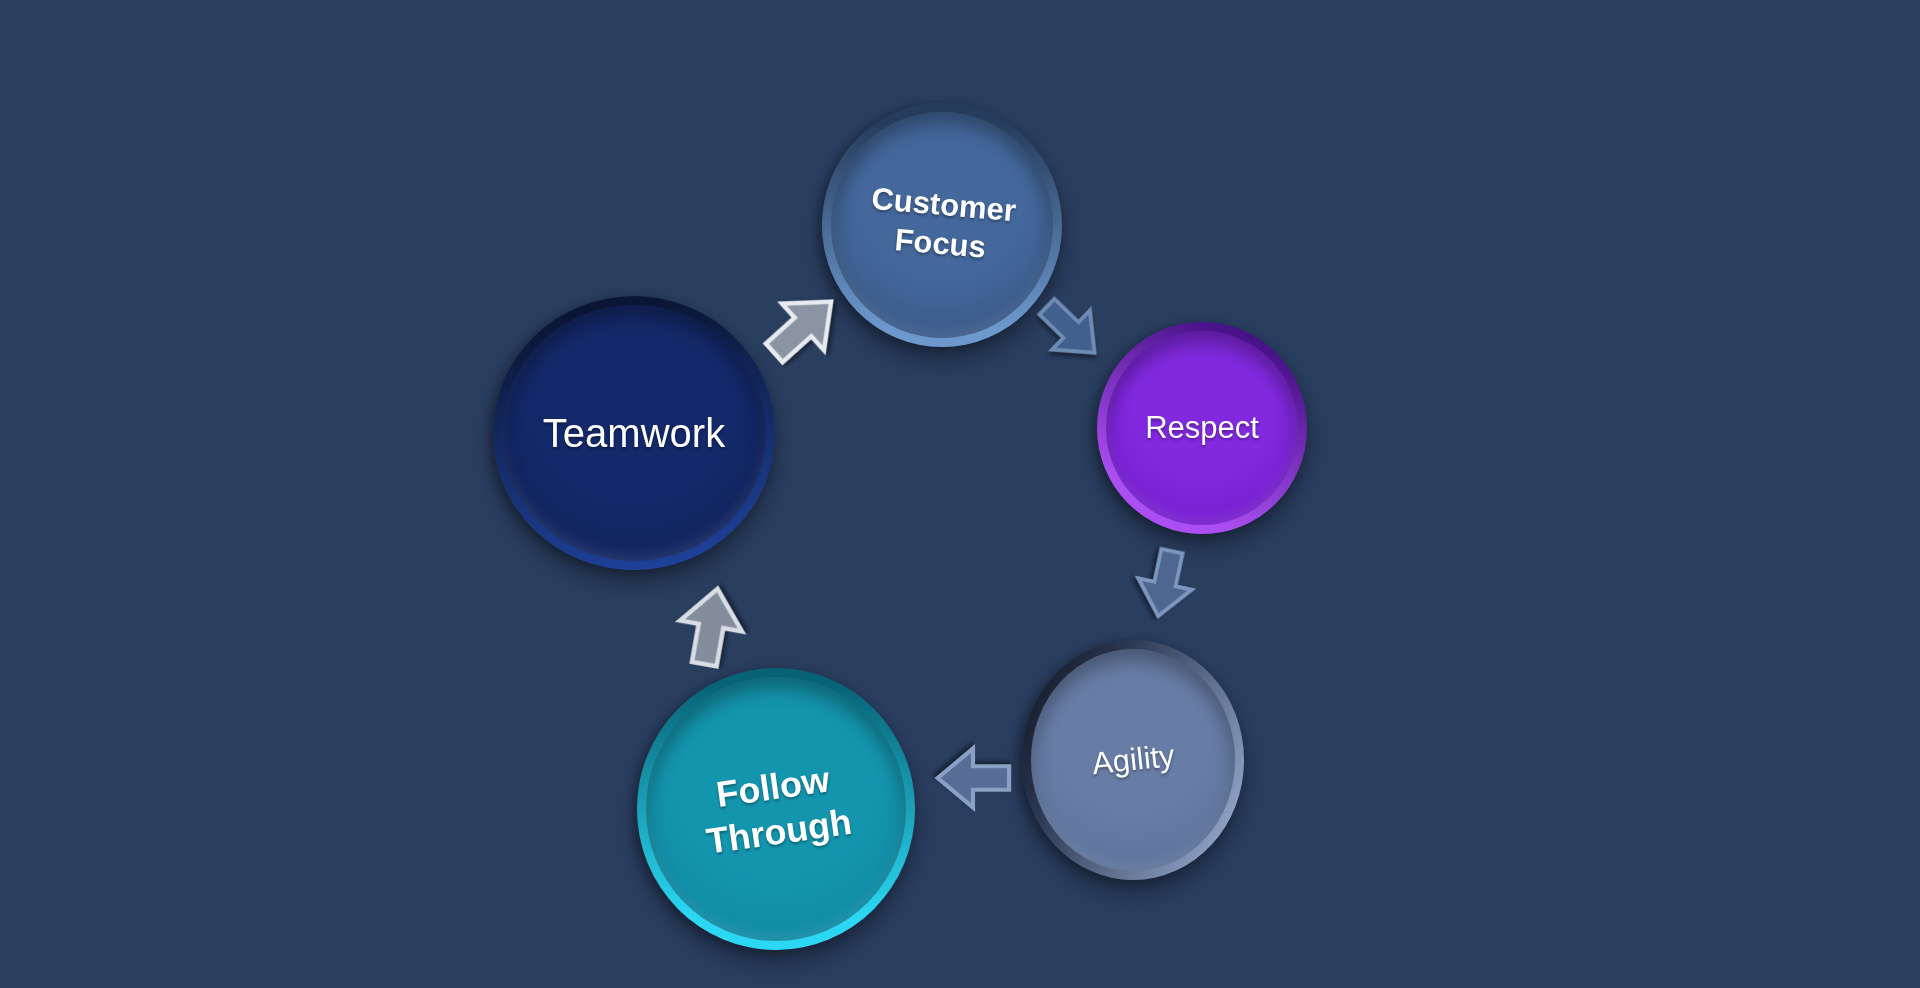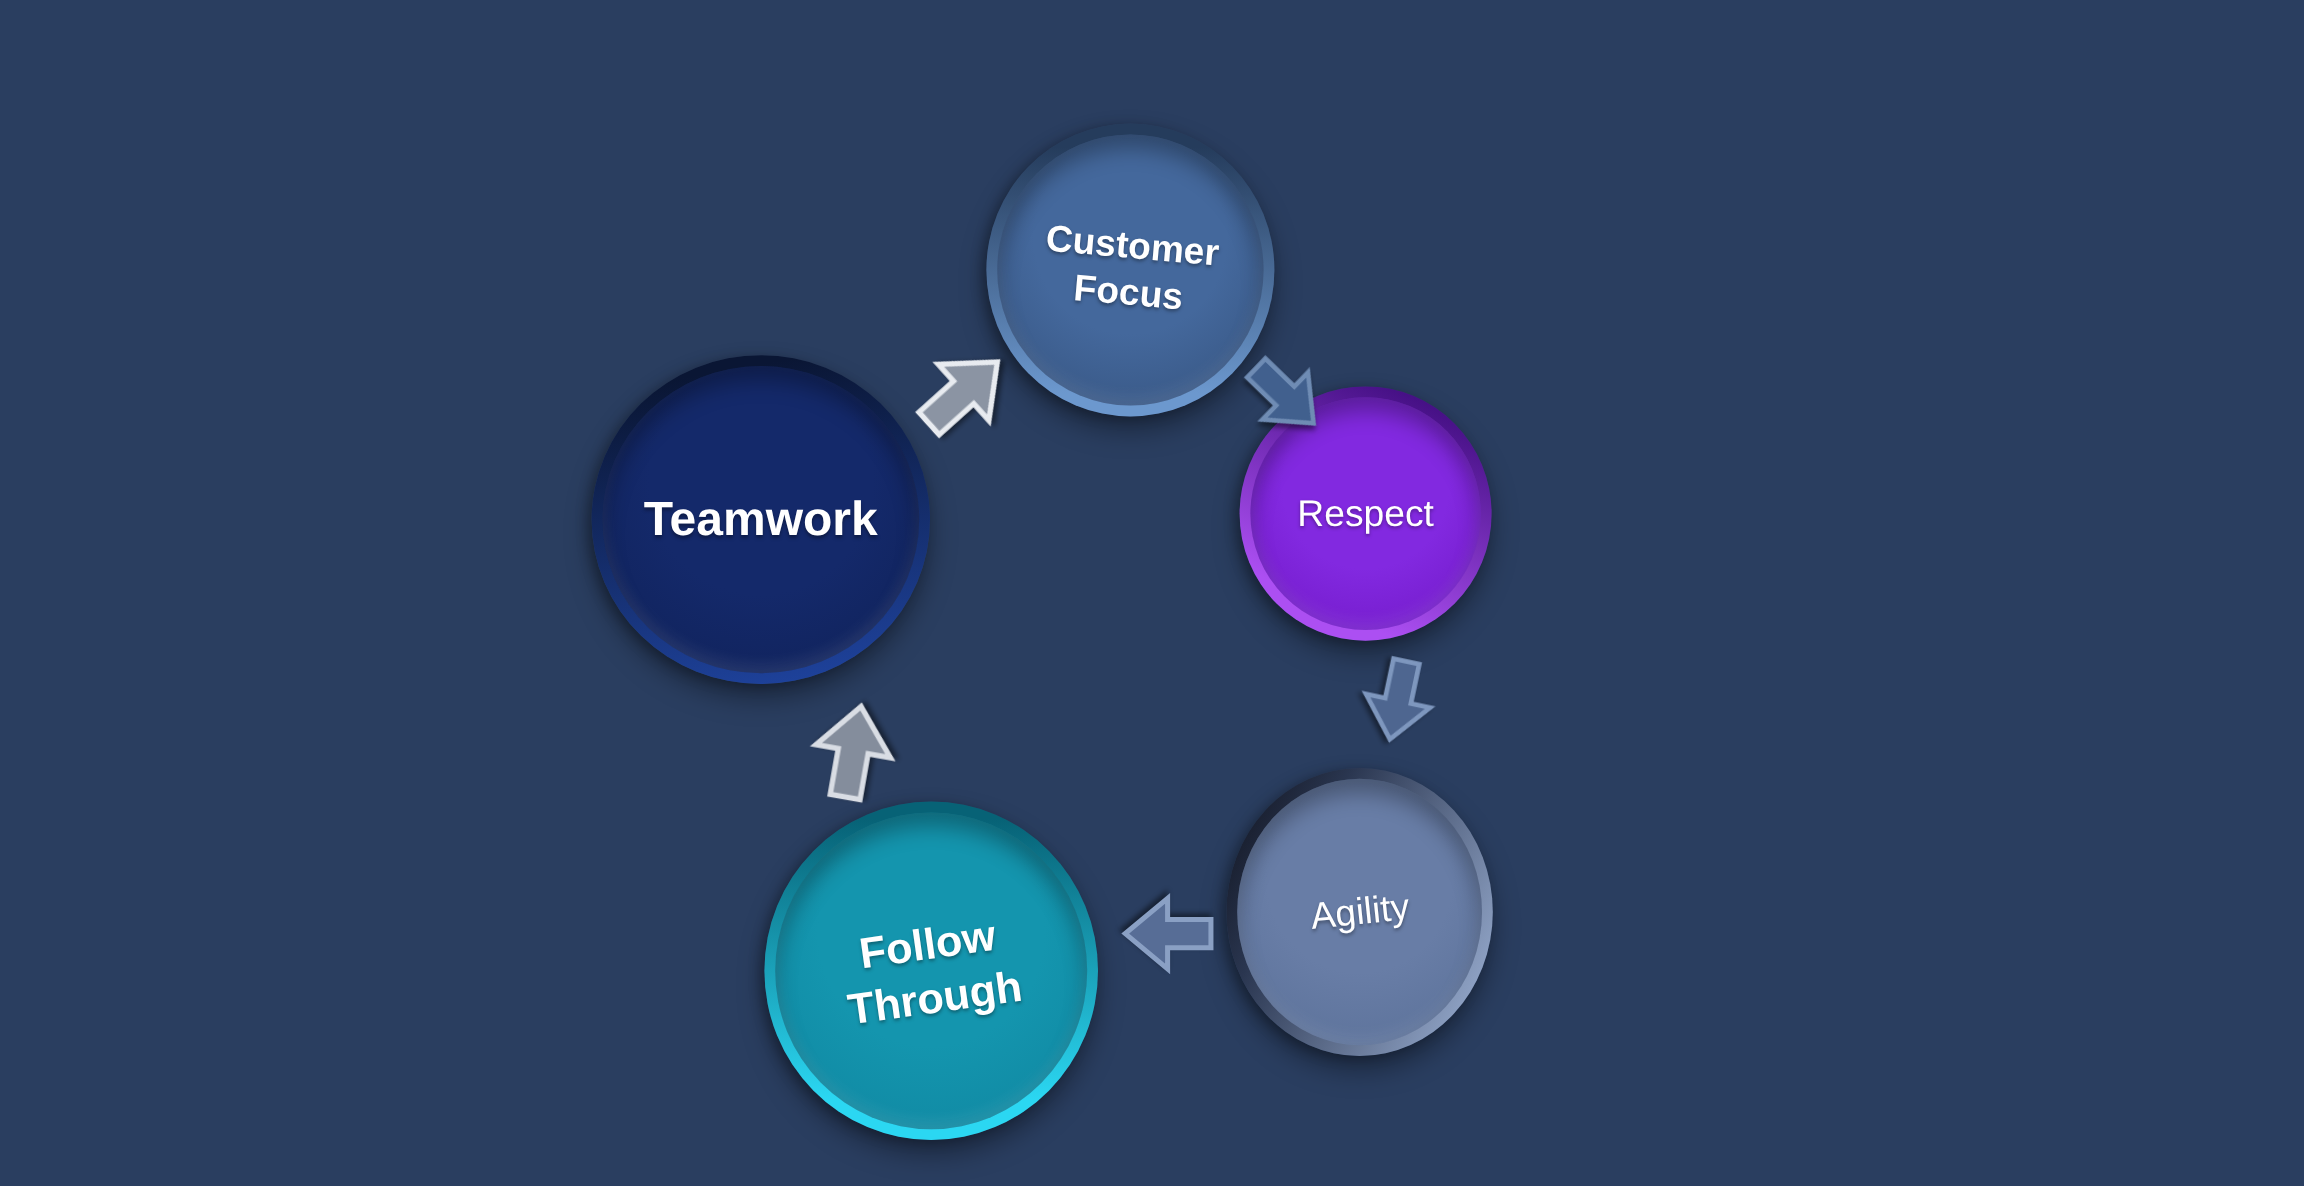--- a/index.html
+++ b/index.html
@@ -41,41 +41,41 @@
 
   
   .pos-customer-focus {
     left: 822px; top: 103px; width: 240px; height: 244px;
     background: linear-gradient(to bottom, var(--dark) 8%, var(--rim) 92%);
   }
   .pos-customer-focus .node-label {
     font-size: 31px; font-weight: bold; width: 180px; transform: rotate(5deg);
   }
   .pos-respect {
-    left: 1033px; top: 322px; width: 210px; height: 212px;
+    left: 1097px; top: 322px; width: 210px; height: 212px;
     background: linear-gradient(205deg, var(--dark) 8%, var(--rim) 80%);
   }
   .pos-respect .node-label { font-size: 31px; font-weight: 400; }
   .pos-agility {
     left: 1022px; top: 640px; width: 222px; height: 240px;
     background: linear-gradient(118deg, #10131E 2%, var(--dark) 30%, var(--rim) 100%);
   }
   .pos-agility .node-label { font-size: 31px; font-weight: 400; transform: rotate(-6deg); }
   .pos-follow-through {
     left: 637px; top: 668px; width: 278px; height: 282px;
     background: linear-gradient(to bottom, var(--dark) 5%, var(--rim) 88%);
   }
   .pos-follow-through .node-label {
     font-size: 36px; font-weight: bold; width: 210px; transform: rotate(-8deg);
   }
   .pos-teamwork {
     left: 493px; top: 296px; width: 282px; height: 274px;
     background: linear-gradient(170deg, var(--dark) 10%, var(--rim) 95%);
   }
-  .pos-teamwork .node-label { font-size: 40px; font-weight: 700; }
+  .pos-teamwork .node-label { font-size: 40px; font-weight: 400; }
 
   
   .arrow {
     position: absolute;
     filter: drop-shadow(2px 3px 2px rgba(0,0,0,0.45));
   }
   .arrow path { stroke-width: 5; stroke-linejoin: miter; }
   .arr-teamwork-cf      { left: 758px; top: 282px; width: 90px; height: 90px; transform: rotate(-42deg); }
   .arr-cf-respect       { left: 1032px; top: 291px; width: 78px; height: 78px; transform: rotate(44deg); }
   .arr-respect-agility  { left: 1126px; top: 545px; width: 78px; height: 78px; transform: rotate(102deg); }

